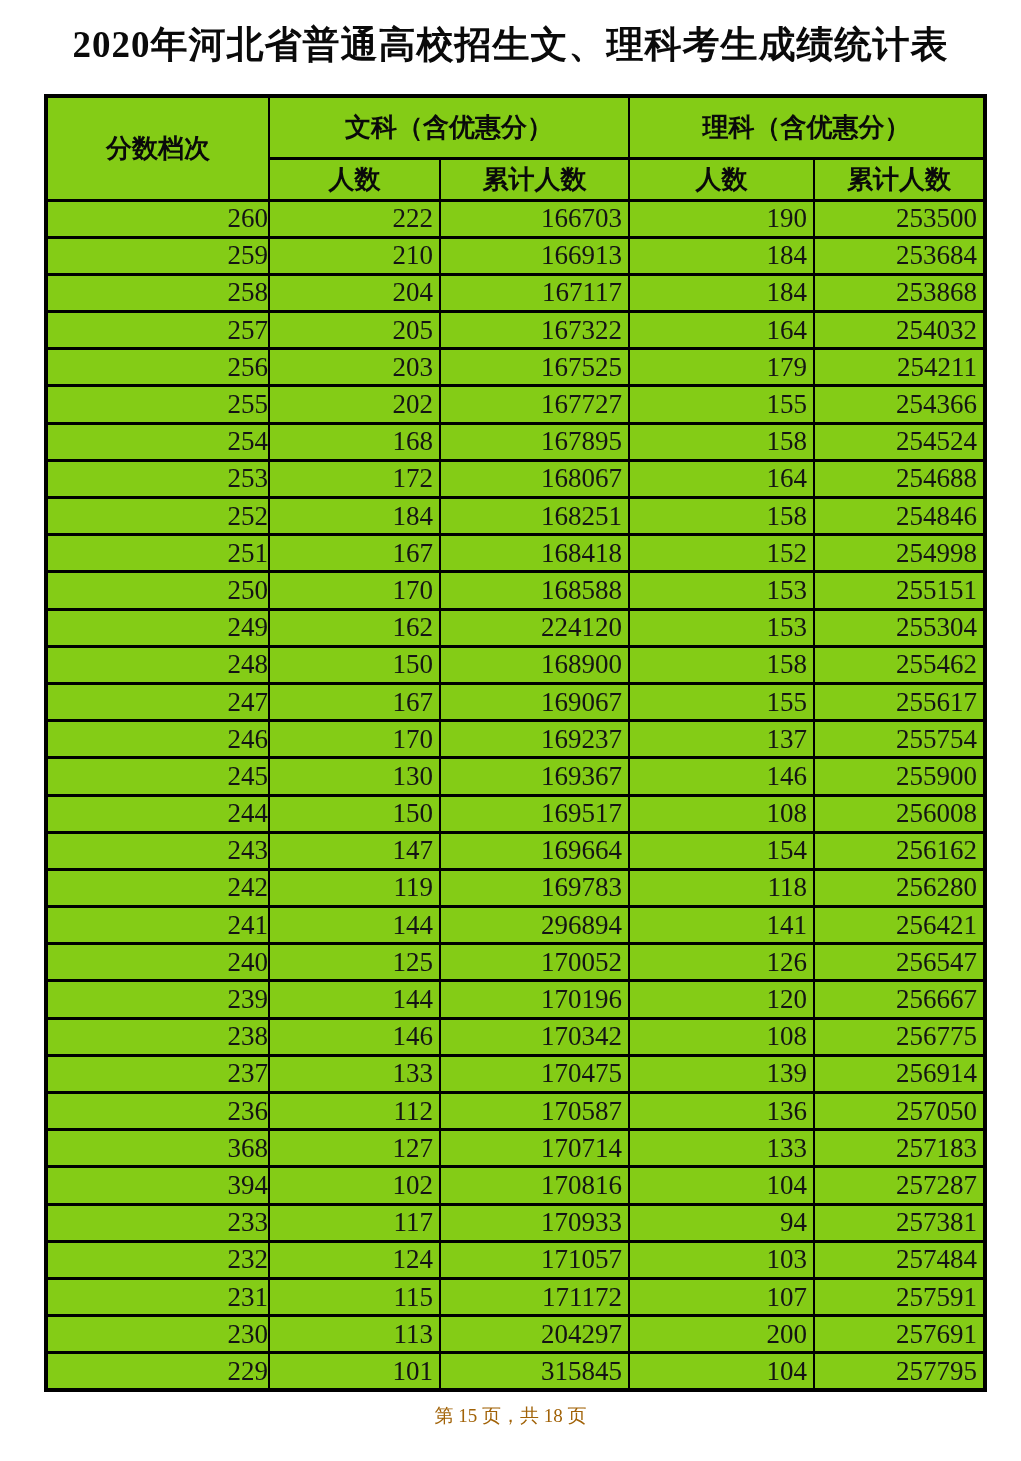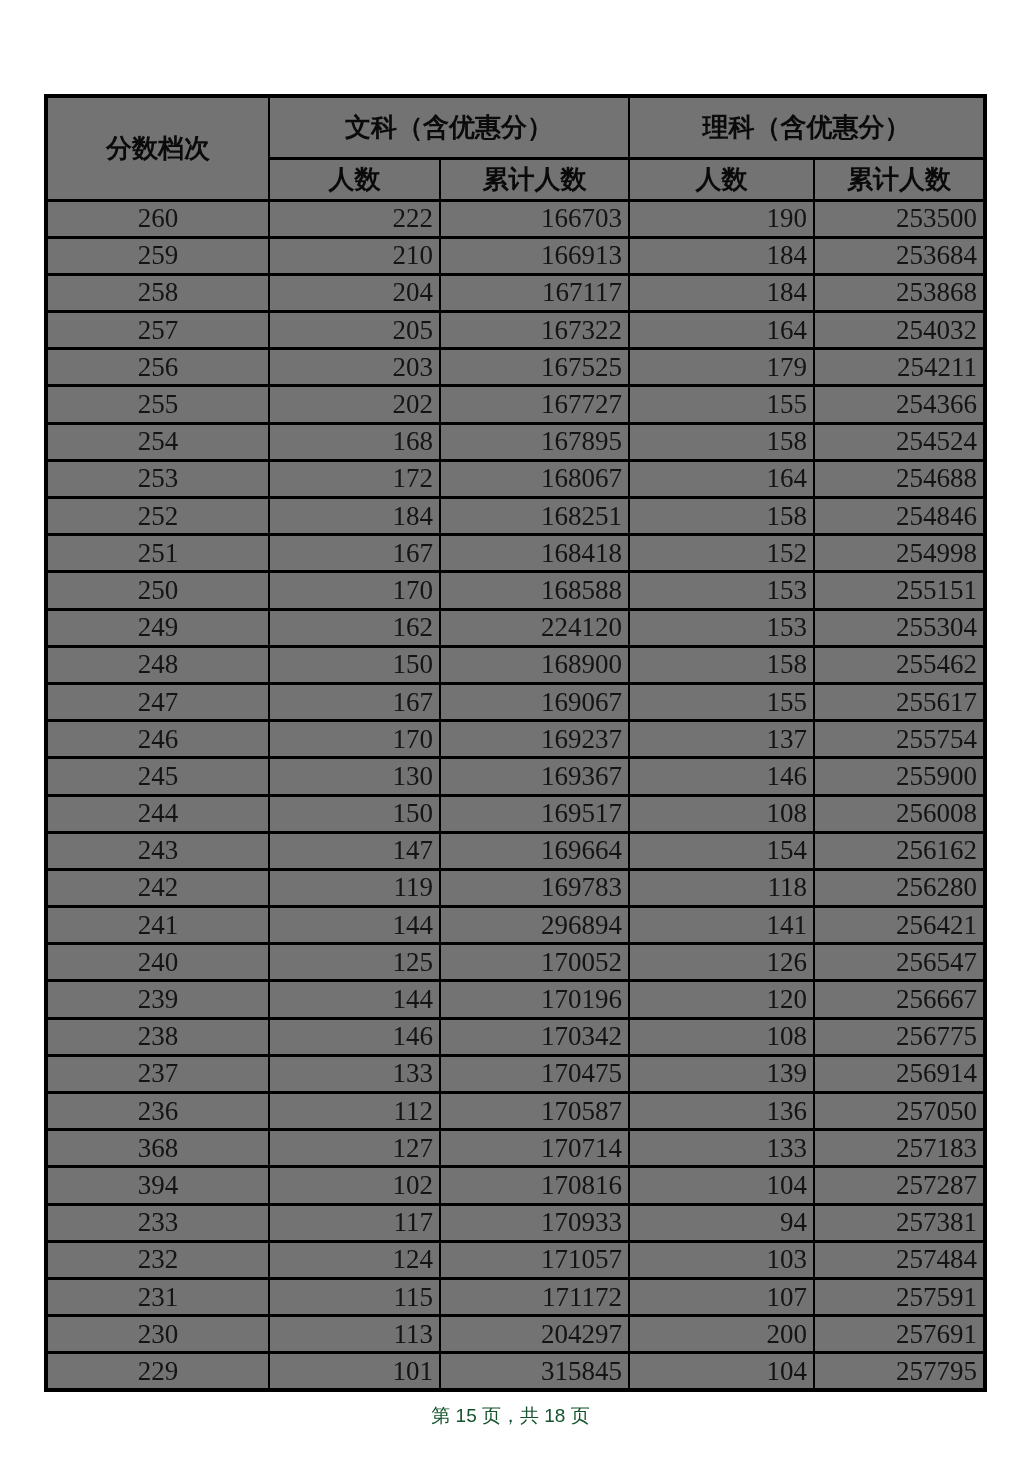--- a/index.html
+++ b/index.html
@@ -26,21 +26,21 @@
     letter-spacing: 1px;
     color: #0a0a0a;
     white-space: nowrap;
   }
   table.score-table {
     position: absolute;
     left: 44px; top: 94px;
     width: 939px;
     border-collapse: collapse;
     table-layout: fixed;
-    background: #737373;
+    background: #84cc16;
   }
   table.score-table, table.score-table th, table.score-table td {
     border: 2px solid #000000;
   }
   table.score-table { border-width: 4px; }
   table.score-table th, table.score-table td {
     border-top-width: 3px;
     border-bottom-width: 3px;
     padding: 0;
     overflow: hidden;
@@ -54,37 +54,38 @@
     text-align: center;
     vertical-align: middle;
     color: #0a0a0a;
   }
   tbody tr { height: 37.2px; }
   tbody td {
     font-size: 27px;
     vertical-align: middle;
     color: #141414;
   }
-  tbody td.score { text-align: center; }
+  tbody td.score { text-align: right; }
   tbody td.num   { text-align: right; padding-right: 6px; }
   .page-footer {
     position: absolute;
     left: 0; top: 1403px;
     width: 1021px;
     text-align: center;
     font-size: 19px;
-    color: #14532d;
-    font-family: Liberation Sans, sans-serif;
+    color: #a16207;
+    font-family: Liberation Serif, serif;
   }
 </style>
 </head>
 <body>
 
 <div class="page">
 
+  <div class="doc-title">2020年河北省普通高校招生文、理科考生成绩统计表</div>
 
   <table class="score-table">
     <colgroup>
       <col style="width:223px">
       <col style="width:171px">
       <col style="width:189px">
       <col style="width:185px">
       <col style="width:171px">
     </colgroup>
     <thead>

